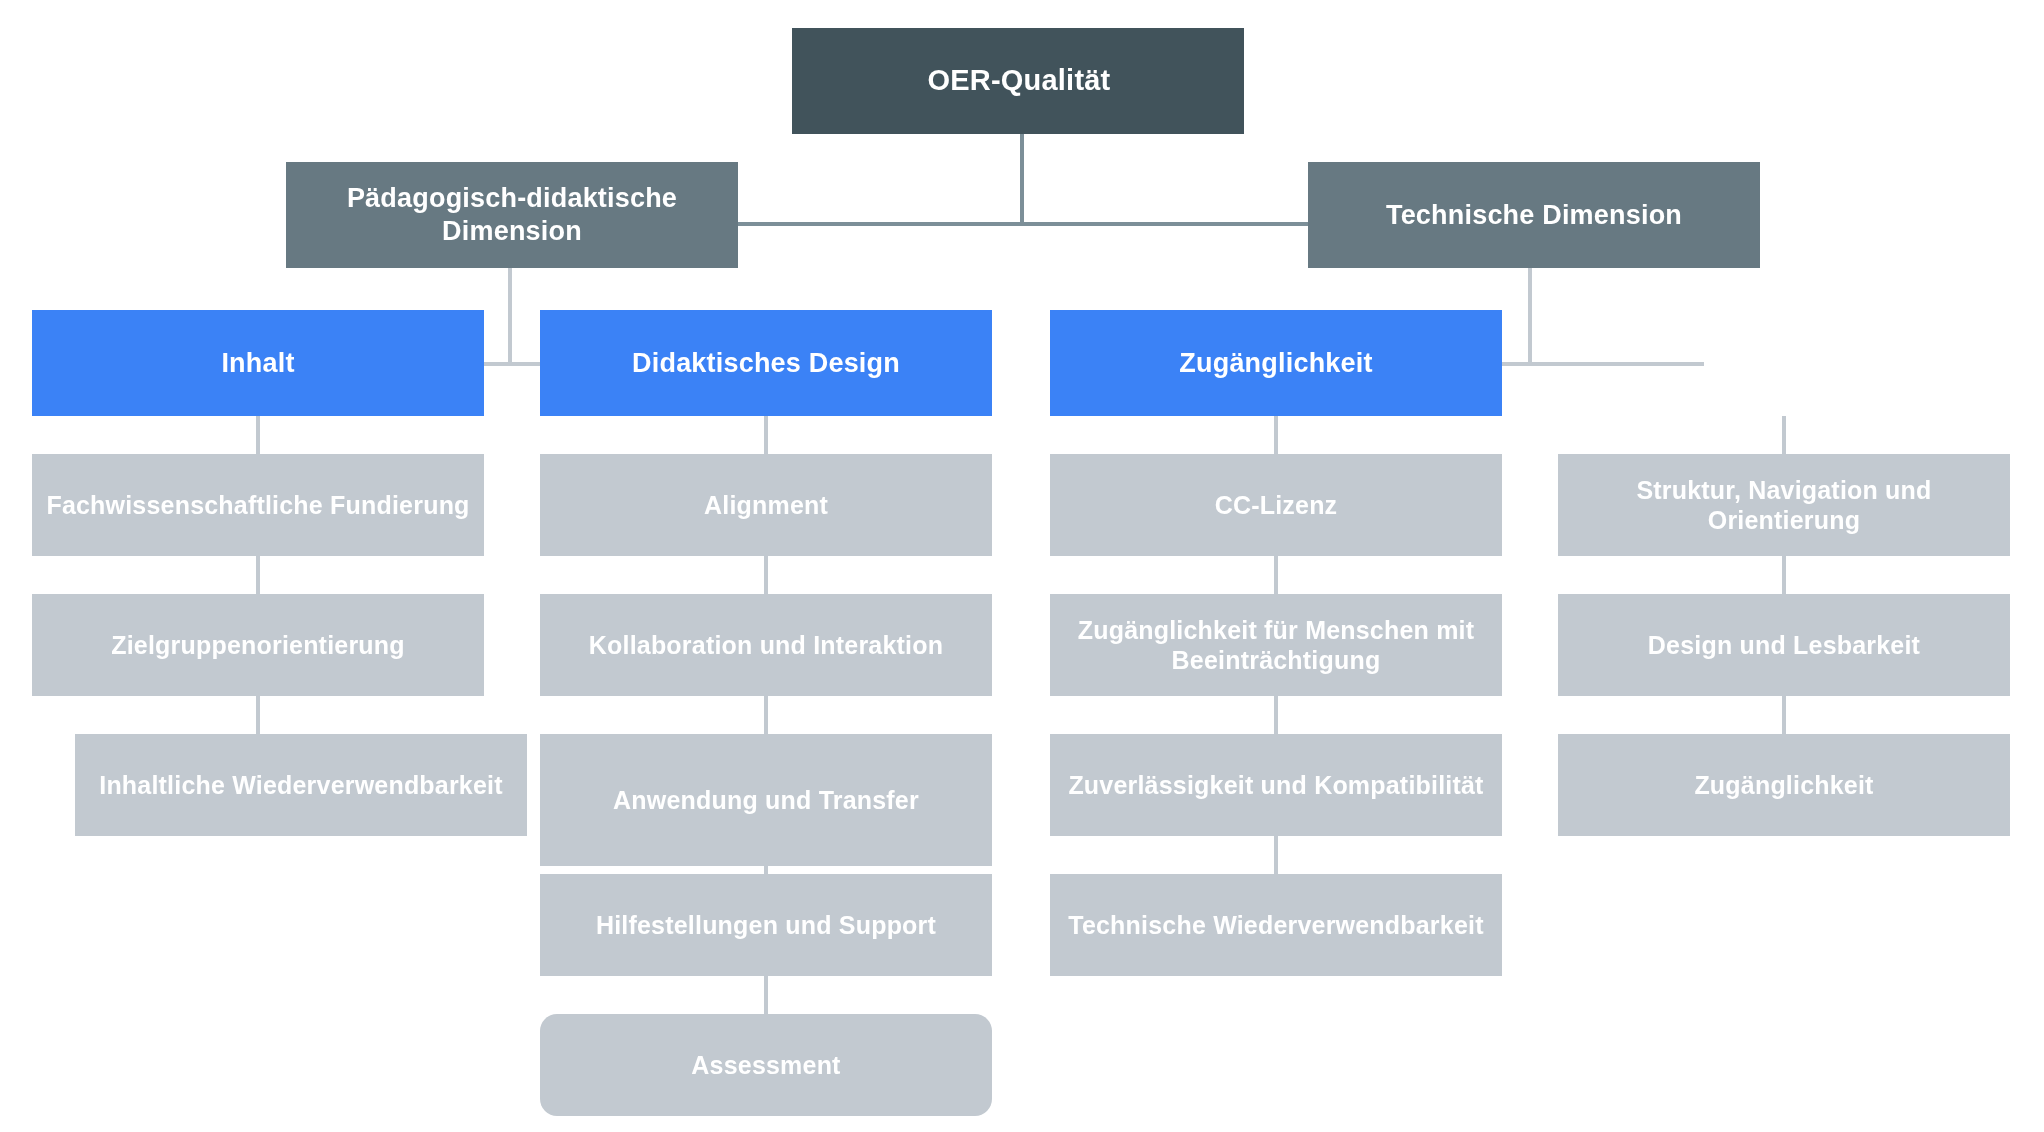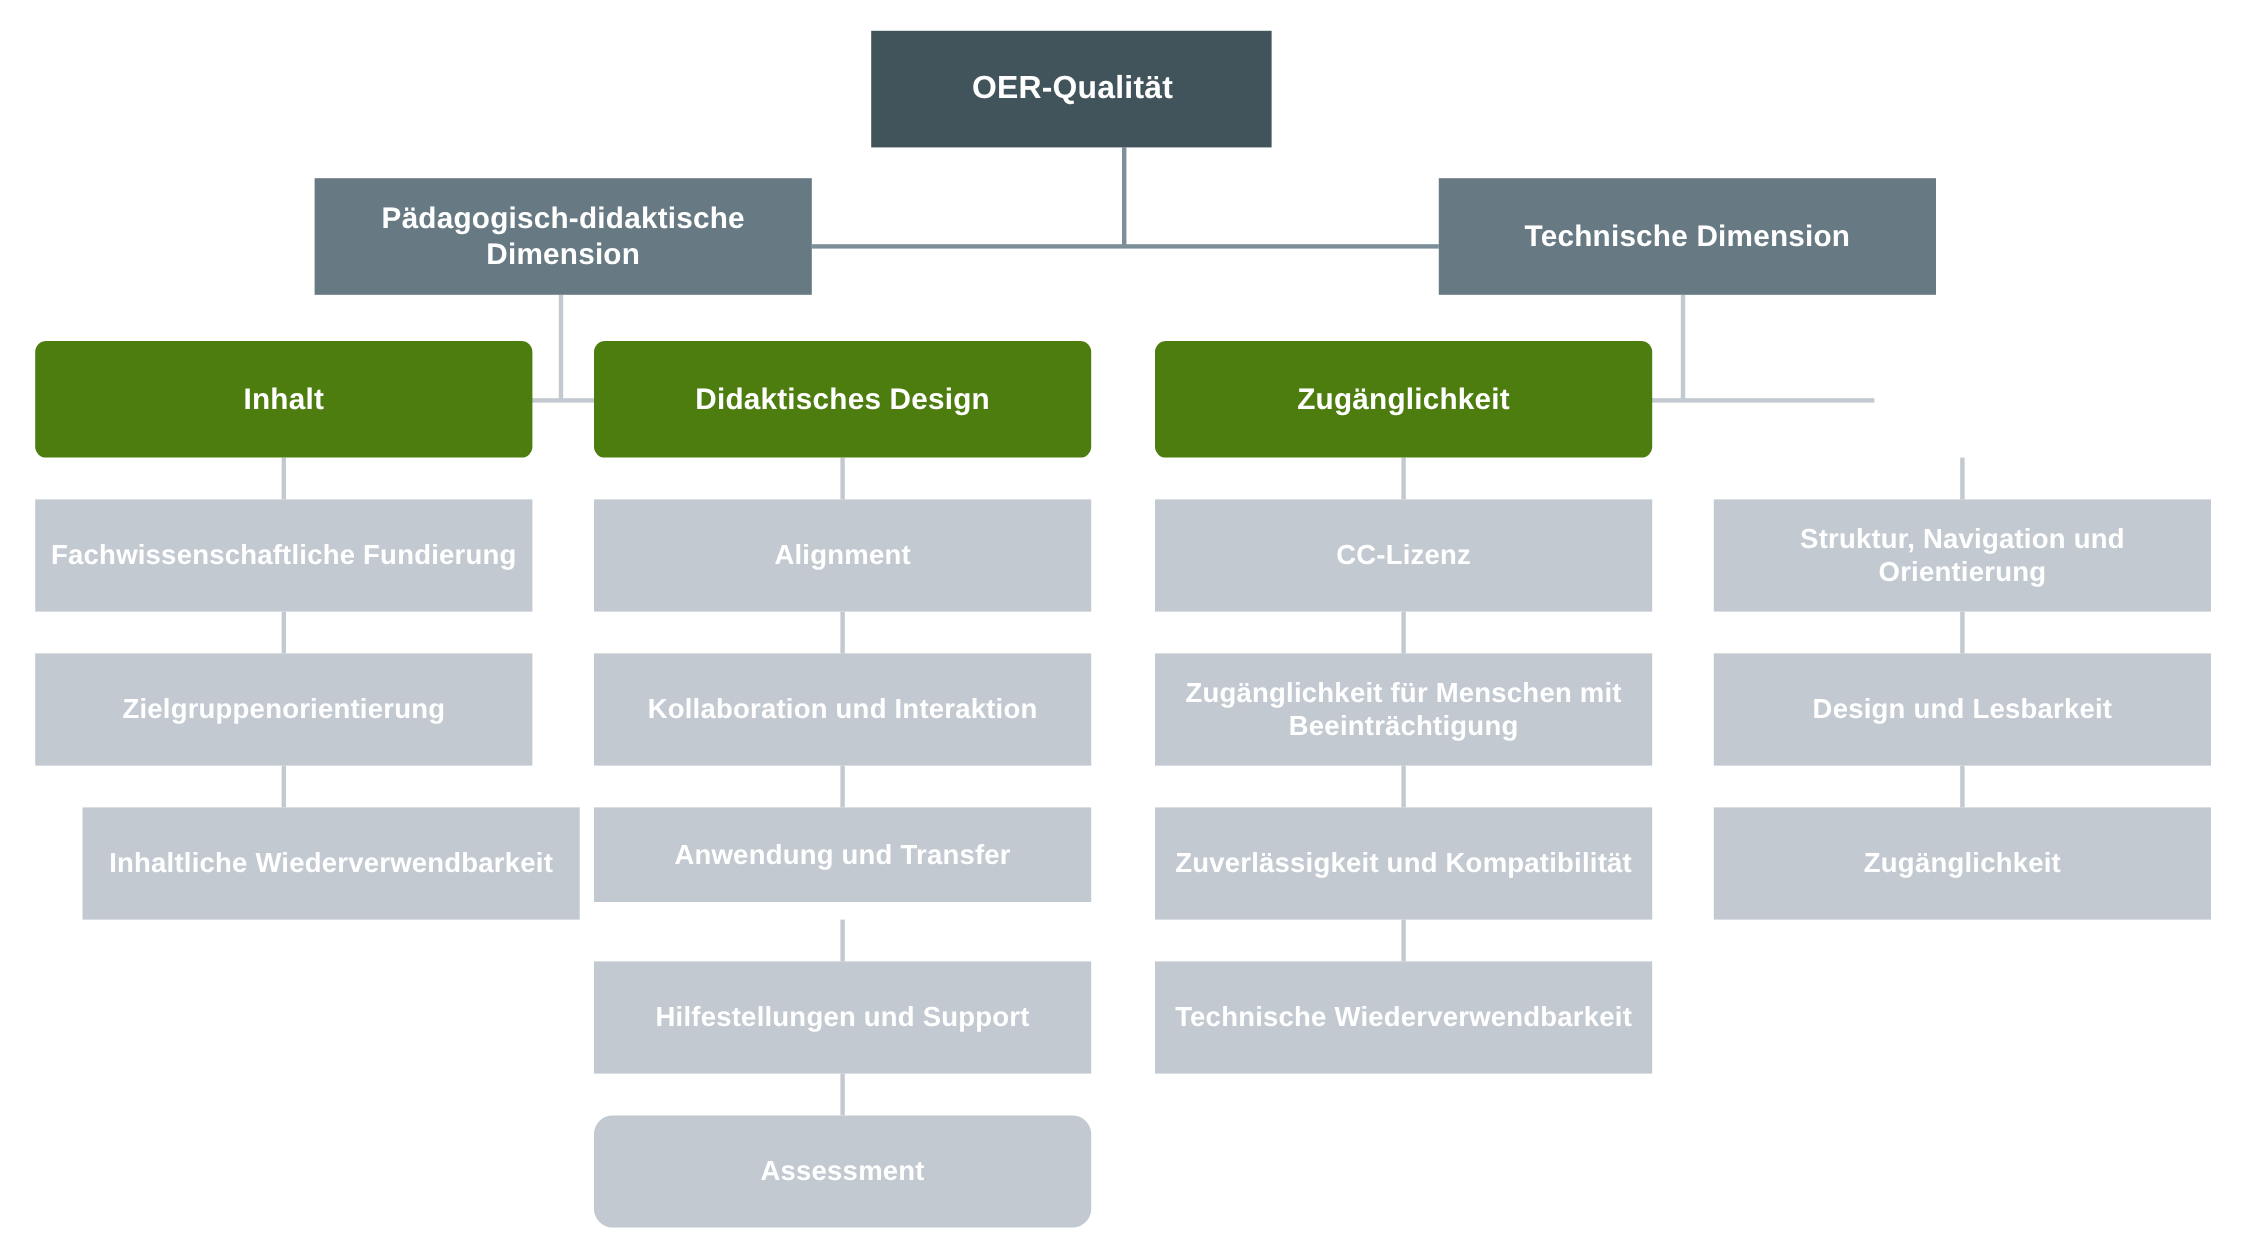--- a/index.html
+++ b/index.html
@@ -25,21 +25,21 @@
     justify-content: center;
     text-align: center;
     color: #ffffff;
     font-weight: bold;
     line-height: 1.22;
     padding: 4px 10px;
     z-index: 2;
   }
   .lvl1 { background: #41535b; font-size: 29px; letter-spacing: 0.2px; }
   .lvl2 { background: #677982; font-size: 27px; letter-spacing: 0.2px; }
-  .lvl3 { background: #4d7c0f; font-size: 27px; letter-spacing: 0.2px; border-radius: 10px; }
+  .lvl3 { background: #3b82f6; font-size: 27px; letter-spacing: 0.2px; }
   .leaf { background: #c2c9d0; font-size: 25px; letter-spacing: 0.2px; }
 
   .conn {
     position: absolute;
     background: #c2c9d0;
     z-index: 1;
   }
   .conn.dark { background: #7c8f98; }
   .vline { width: 4px; }
   .hline { height: 4px; }
@@ -71,21 +71,21 @@
 
   <div class="conn vline" style="left:1274px; top:416px; height:38px;"></div>
   <div class="conn vline" style="left:1274px; top:556px; height:38px;"></div>
   <div class="conn vline" style="left:1274px; top:696px; height:38px;"></div>
   <div class="conn vline" style="left:1274px; top:836px; height:38px;"></div>
 
   <div class="conn vline" style="left:1782px; top:416px; height:38px;"></div>
   <div class="conn vline" style="left:1782px; top:556px; height:38px;"></div>
   <div class="conn vline" style="left:1782px; top:696px; height:38px;"></div>
 
-  <div class="node lvl1" style="left:792px; top:28px; width:364px; height:106px;padding-left:12px;">OER-Qualität</div>
+  <div class="node lvl1" style="left:792px; top:28px; width:452px; height:106px;padding-left:12px;">OER-Qualität</div>
 
   <div class="node lvl2" style="left:286px; top:162px; width:452px; height:106px;">Pädagogisch-didaktische Dimension</div>
 
   <div class="node lvl2" style="left:1308px; top:162px; width:452px; height:106px;">Technische Dimension</div>
 
   <div class="node lvl3" style="left:32px; top:310px; width:452px; height:106px;">Inhalt</div>
 
   <div class="node lvl3" style="left:540px; top:310px; width:452px; height:106px;">Didaktisches Design</div>
 
   <div class="node lvl3" style="left:1050px; top:310px; width:452px; height:106px;text-align:center;">Zugänglichkeit</div>
@@ -94,21 +94,21 @@
   <div class="node leaf" style="left:32px; top:454px; width:452px; height:102px;">Fachwissenschaftliche Fundierung</div>
 
   <div class="node leaf" style="left:32px; top:594px; width:452px; height:102px;">Zielgruppenorientierung</div>
 
   <div class="node leaf" style="left:32px; top:734px; width:452px; height:102px;margin-left:43px;">Inhaltliche Wiederverwendbarkeit</div>
 
   <div class="node leaf" style="left:540px; top:454px; width:452px; height:102px;">Alignment</div>
 
   <div class="node leaf" style="left:540px; top:594px; width:452px; height:102px;">Kollaboration und Interaktion</div>
 
-  <div class="node leaf" style="left:540px; top:734px; width:452px; height:86px;">Anwendung und Transfer</div>
+  <div class="node leaf" style="left:540px; top:734px; width:452px; height:132px;">Anwendung und Transfer</div>
 
   <div class="node leaf" style="left:540px; top:874px; width:452px; height:102px;">Hilfestellungen und Support</div>
 
   <div class="node leaf" style="left:540px; top:1014px; width:452px; height:102px;border-radius:17px;">Assessment</div>
 
   <div class="node leaf" style="left:1050px; top:454px; width:452px; height:102px;">CC-Lizenz</div>
 
   <div class="node leaf" style="left:1050px; top:594px; width:452px; height:102px;">Zugänglichkeit für Menschen mit Beeinträchtigung</div>
 
   <div class="node leaf" style="left:1050px; top:734px; width:452px; height:102px;">Zuverlässigkeit und Kompatibilität</div>

